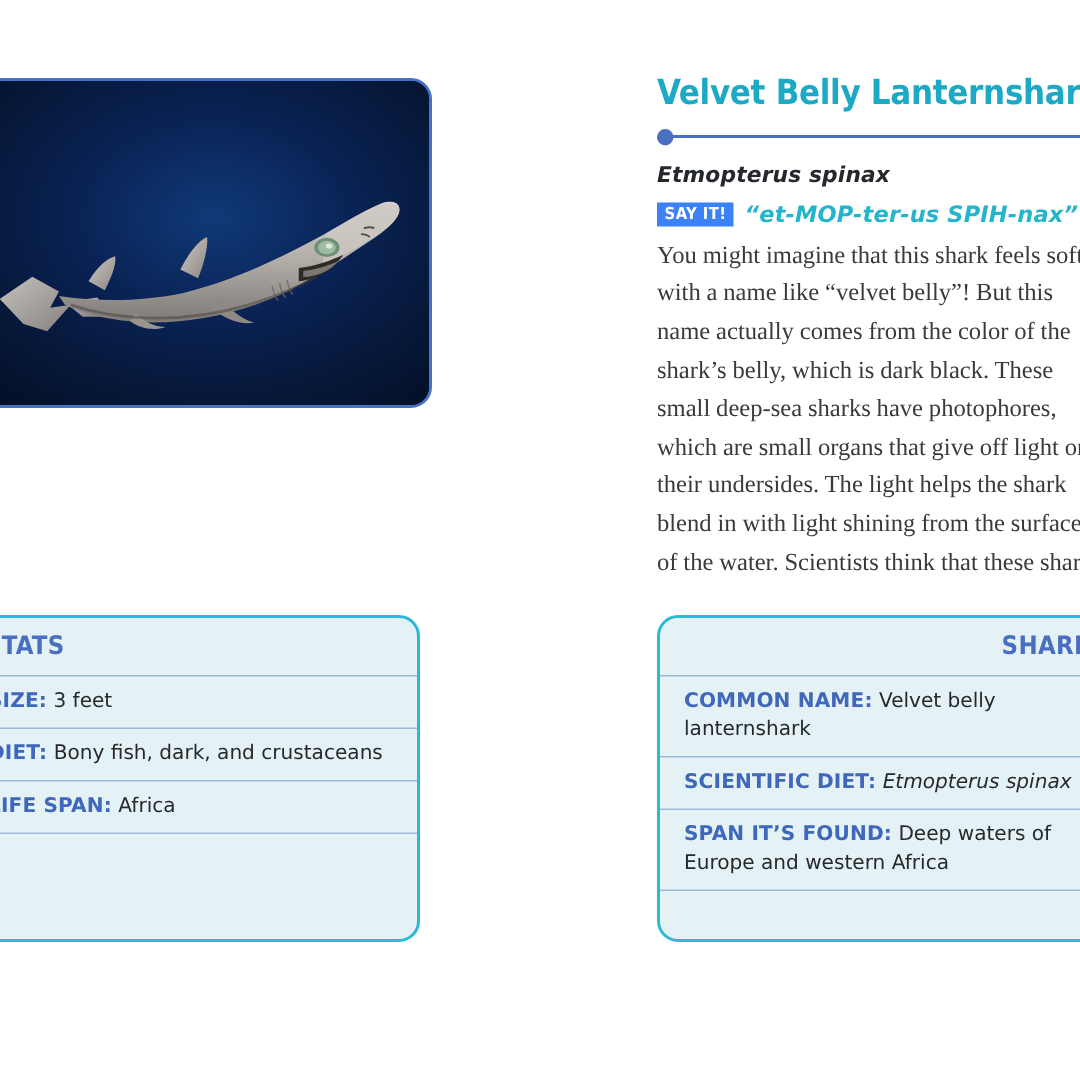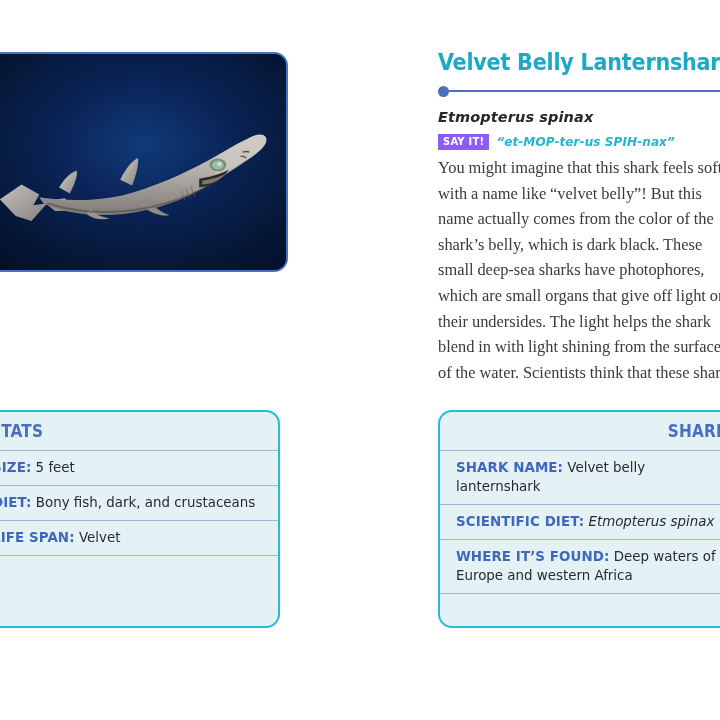--- a/index.html
+++ b/index.html
@@ -80,34 +80,34 @@
     letter-spacing: 0.1px;
   }
   .sayit-row {
     display: flex;
     align-items: center;
     gap: 7px;
     margin: 0 0 5px 0;
   }
   .sayit-badge {
     display: inline-block;
-    background: #8b5cf6;
+    background: #3b82f6;
     color: #ffffff;
     font-family: "DejaVu Sans Condensed", "Liberation Sans Narrow", "Liberation Sans", sans-serif;
     font-weight: 700;
     font-size: 11px;
     letter-spacing: 0.3px;
     padding: 1px 5px 2px 5px;
     line-height: 1.2;
   }
   .sayit-phonetic {
     font-family: "DejaVu Sans", "Liberation Sans", sans-serif;
     font-style: italic;
     font-weight: 600;
-    font-size: 12px;
+    font-size: 15px;
     color: #24b5cc;
     letter-spacing: 0.1px;
   }
   .body-text {
     font-family: "Liberation Serif", "DejaVu Serif", serif;
     font-size: 16.4px;
     line-height: 25.6px;
     color: #3a3a3c;
     margin: 2px 0 0 0;
     text-align: left;
@@ -247,46 +247,46 @@
   <p class="body-text">You might imagine that this shark feels soft, with a name like “velvet belly”! But this name actually comes from the color of the shark’s belly, which is dark black. These small deep-sea sharks have photophores, which are small organs that give off light on their undersides. The light helps the shark blend in with light shining from the surface of the water. Scientists think that these sharks might</p>
 </div>
 
 <div class="fact-card card-left">
   <div class="card-header">
     <span class="card-header-title">STATS</span>
   </div>
   <div class="card-rows">
     <div class="card-row">
       <span class="k">SIZE:</span>
-      <span class="v">5 feet</span>
+      <span class="v">3 feet</span>
     </div>
     <div class="card-row">
       <span class="k">DIET:</span>
       <span class="v">Bony fish, dark, and crustaceans</span>
     </div>
     <div class="card-row">
       <span class="k">LIFE SPAN:</span>
-      <span class="v">Velvet</span>
+      <span class="v">Africa</span>
     </div>
     <div class="card-tail"></div>
   </div>
 </div>
 
 <div class="fact-card card-right">
   <div class="card-header align-right">
     <span class="card-header-title">SHARK</span>
   </div>
   <div class="card-rows">
     <div class="card-row">
-      <span class="k">SHARK NAME:</span>
+      <span class="k">COMMON NAME:</span>
       <span class="v">Velvet belly lanternshark</span>
     </div>
     <div class="card-row">
       <span class="k">SCIENTIFIC DIET:</span>
       <span class="v italic">Etmopterus spinax</span>
     </div>
     <div class="card-row">
-      <span class="k">WHERE IT’S FOUND:</span>
+      <span class="k">SPAN IT’S FOUND:</span>
       <span class="v">Deep waters of Europe and western Africa</span>
     </div>
     <div class="card-tail"></div>
   </div>
 </div>
 
 </body></html>

